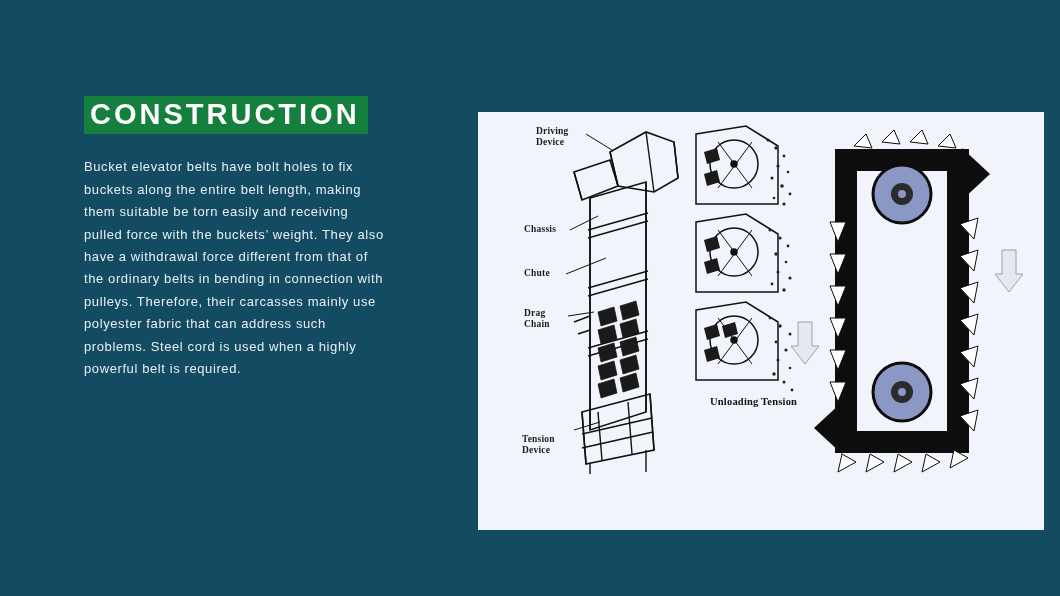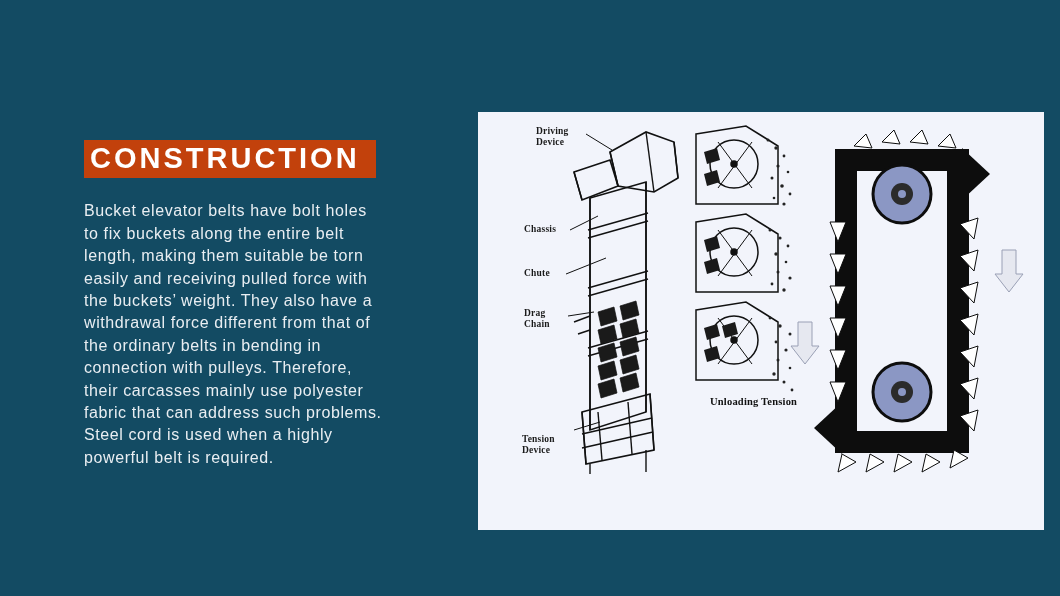--- a/index.html
+++ b/index.html
@@ -21,35 +21,34 @@
   }
   
   .left-col {
     position: absolute;
     left: 84px;
     top: 96px;
     width: 310px;
   }
   .title-wrap {
     display: inline-block;
-    background: #c2410c;
-    padding: 2px 16px 3px 6px;
-    margin-top: 44px;
+    background: #15803d;
+    padding: 2px 8px 3px 6px;
   }
   .title {
     font-size: 29px;
     font-weight: bold;
     letter-spacing: 3px;
     color: #ffffff;
     line-height: 1.15;
     white-space: nowrap;
   }
   .body-text {
     margin-top: 22px;
-    font-size: 16px;
+    font-size: 13px;
     line-height: 22.4px;
     color: #e9eef2;
     letter-spacing: 0.6px;
     width: 300px;
   }
   .body-text p {
     margin: 0;
   }
   
   .image-panel {

